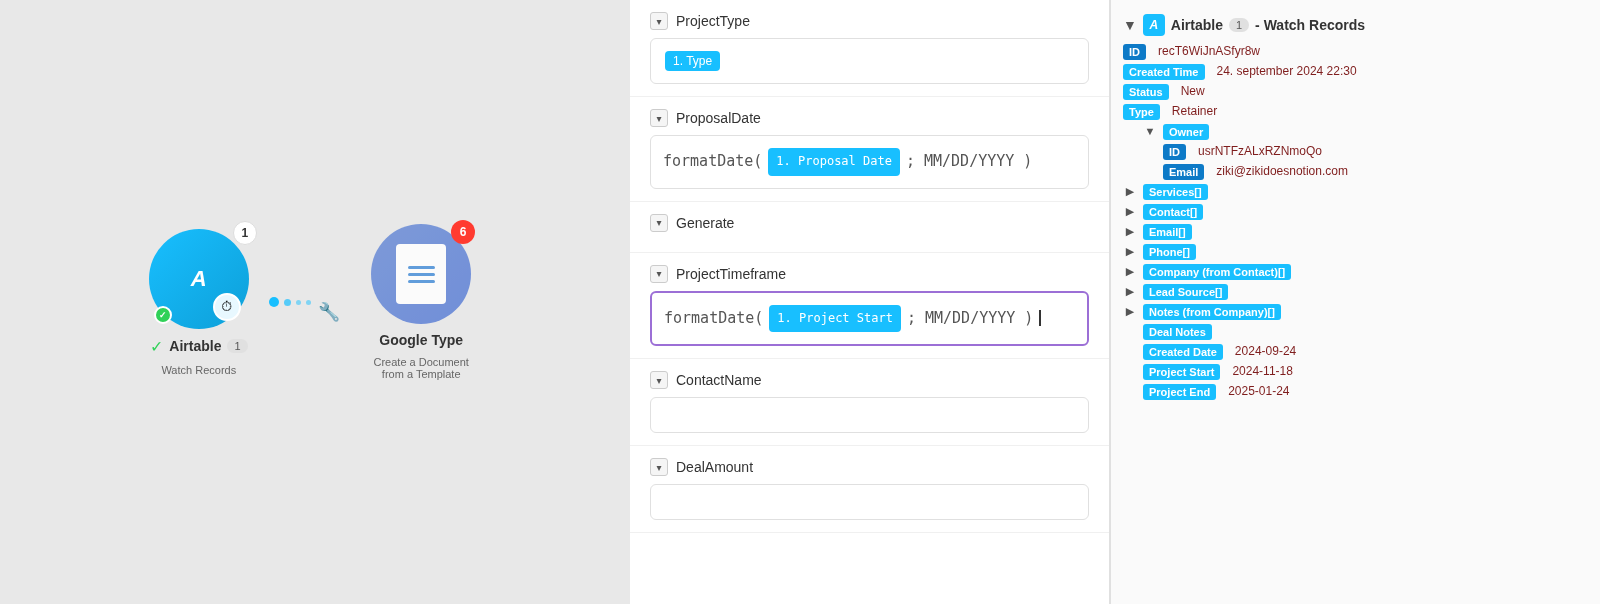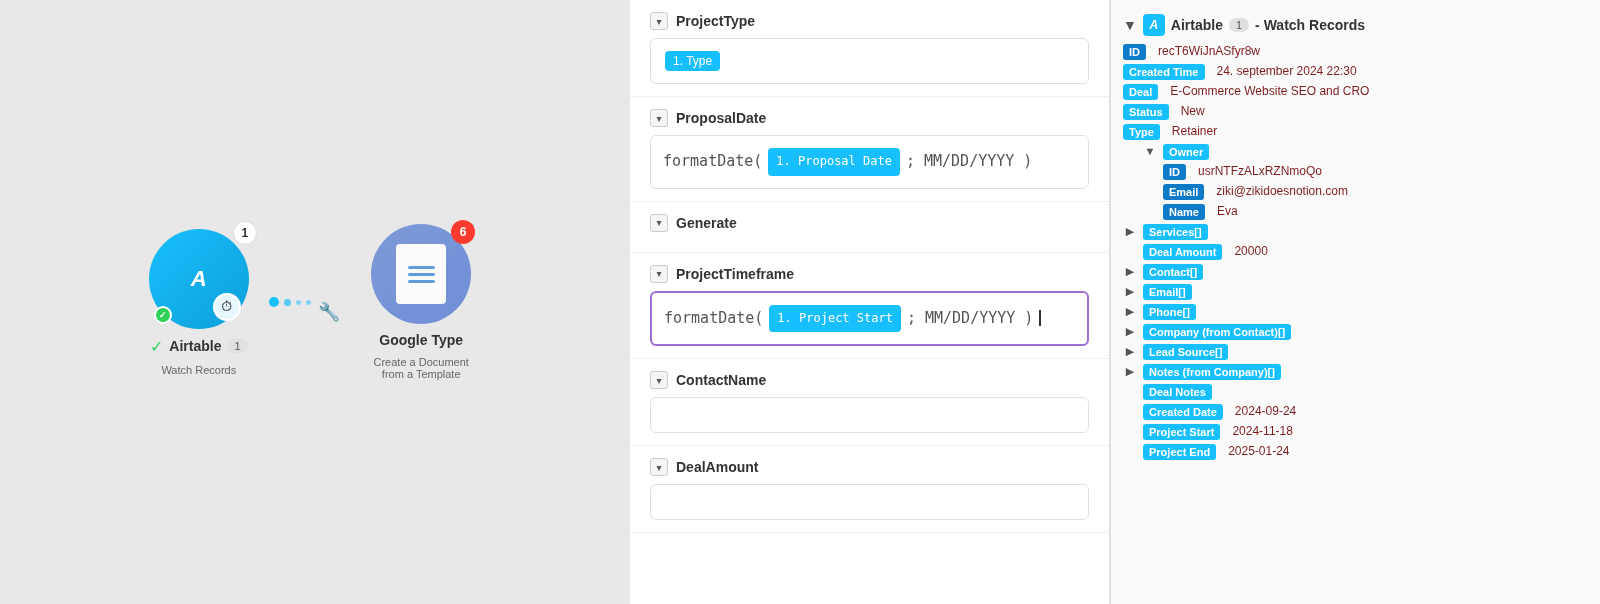--- a/index.html
+++ b/index.html
@@ -208,21 +208,21 @@
       display: flex;
       align-items: center;
       justify-content: center;
       font-size: 10px;
       color: #555;
       flex-shrink: 0;
     }
 
     .field-name {
       font-size: 14px;
-      font-weight: 700;
+      font-weight: 400;
       color: #333;
     }
 
     .field-content {
       background: white;
       border: 1px solid #e0e0e0;
       border-radius: 6px;
       padding: 10px 12px;
       min-height: 40px;
     }
@@ -525,24 +525,20 @@
       <span class="tree-key dark">ID</span>
       <span class="tree-value">recT6WiJnASfyr8w</span>
     </div>
 
     <div id="simple-fields">
         <div class="row-item tree-indent">
       <span class="tree-key">Created Time</span>
       <span class="tree-value">24. september 2024 22:30</span>
     </div>
         <div class="row-item tree-indent">
-      <span class="tree-key">Deal</span>
-      <span class="tree-value">E-Commerce Website SEO and CRO</span>
-    </div>
-        <div class="row-item tree-indent">
       <span class="tree-key">Status</span>
       <span class="tree-value">New</span>
     </div>
         <div class="row-item tree-indent">
       <span class="tree-key">Type</span>
       <span class="tree-value">Retainer</span>
     </div>
       </div>
 
     <div class="tree-indent">
@@ -552,37 +548,28 @@
       </div>
       <div id="owner-children" class="tree-indent">
           <div class="row-item">
       <span class="tree-key dark">ID</span>
       <span class="tree-value">usrNTFzALxRZNmoQo</span>
     </div>
           <div class="row-item">
       <span class="tree-key dark">Email</span>
       <span class="tree-value">ziki@zikidoesnotion.com</span>
     </div>
-          <div class="row-item">
-      <span class="tree-key dark">Name</span>
-      <span class="tree-value">Eva</span>
-    </div>
         </div>
     </div>
 
     <div id="expandable-fields">
         <div class="row-item tree-indent">
       <span class="tree-expand">▶</span>
       <span class="tree-key">Services[]</span>
 
-    </div>
-        <div class="row-item tree-indent">
-      <span style="width:14px;display:inline-block;"></span>
-      <span class="tree-key">Deal Amount</span>
-      <span class="tree-value">20000</span>
     </div>
         <div class="row-item tree-indent">
       <span class="tree-expand">▶</span>
       <span class="tree-key">Contact[]</span>
 
     </div>
         <div class="row-item tree-indent">
       <span class="tree-expand">▶</span>
       <span class="tree-key">Email[]</span>
 

